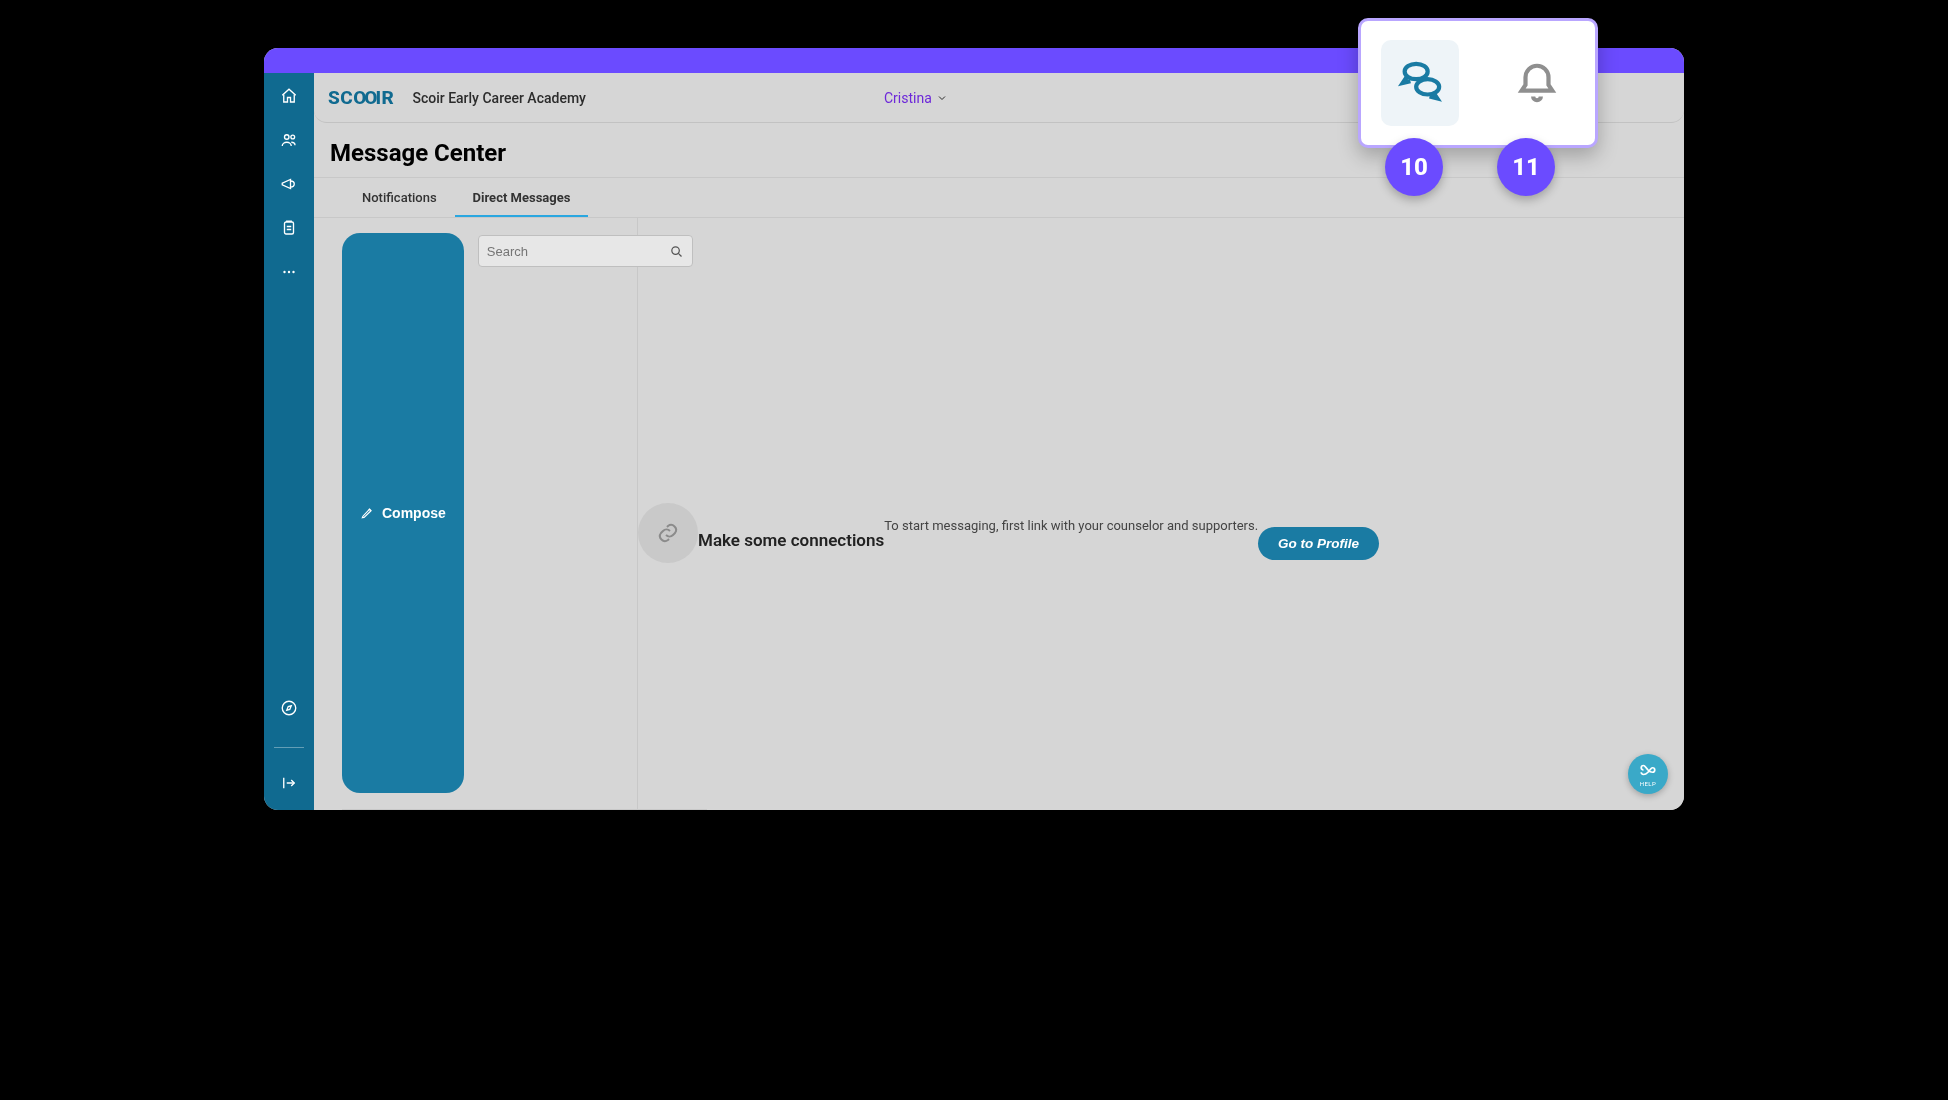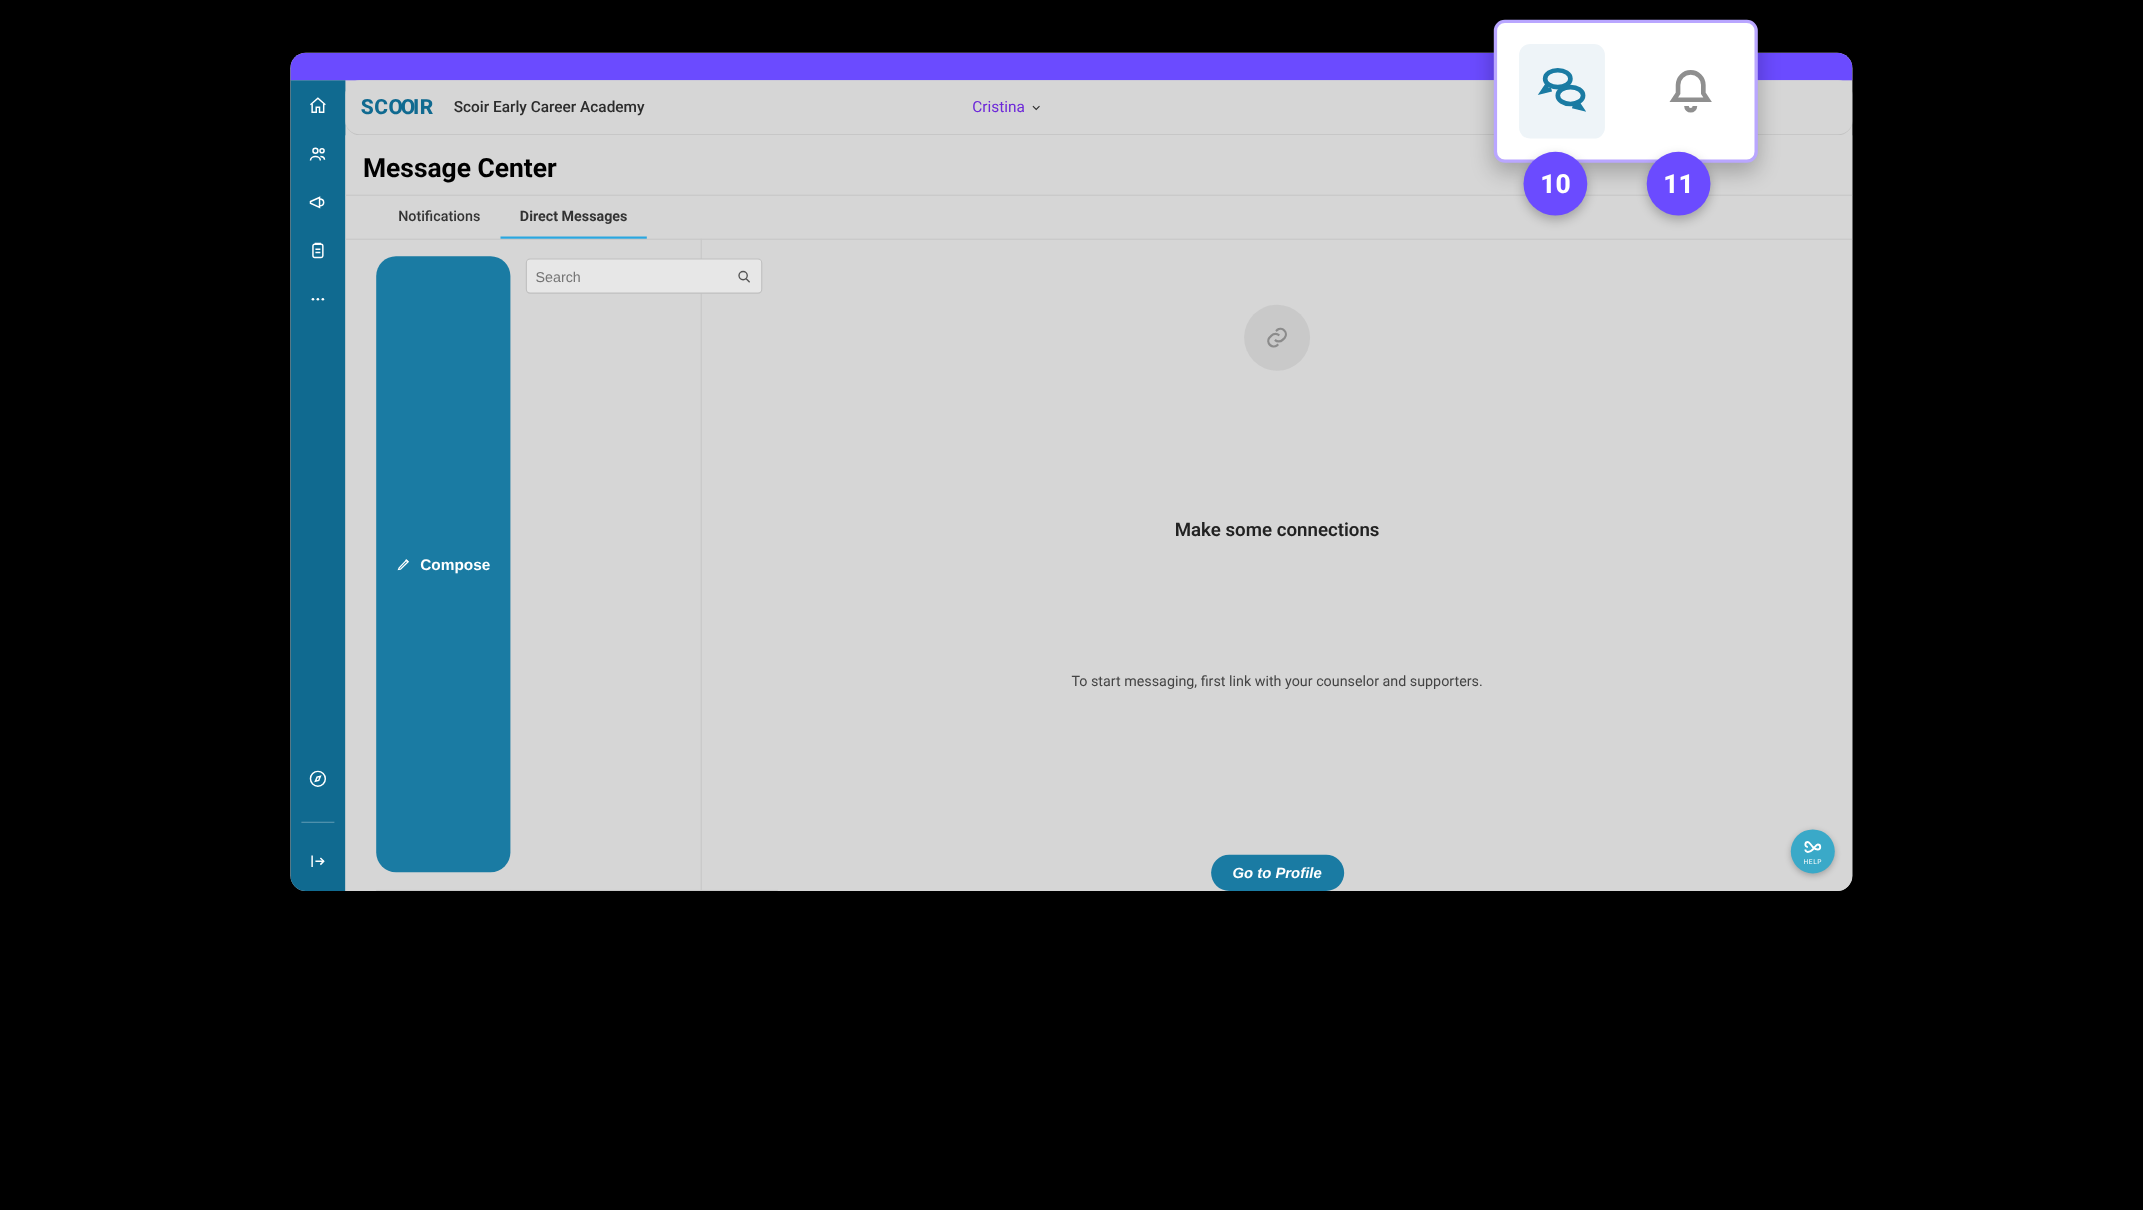--- a/index.html
+++ b/index.html
@@ -125,21 +125,21 @@
   .compose-btn svg { width:14px; height:14px; stroke:#fff; fill:none; stroke-width:2;}
   .search-section { padding:18px 14px; border-bottom:1px solid #c8c8c8;}
   .search-box {
     height:32px; border:1px solid #bfbfbf; border-radius:4px; background:#e7e7e7;
     display:flex; align-items:center; padding:0 8px; gap:6px;
   }
   .search-box input { flex:1; border:none; outline:none; background:transparent; font-size:13px; color:#737373;}
   .search-box svg { width:15px; height:15px; stroke:#555; fill:none; stroke-width:2;}
 
   .right-panel {
-    flex:1; display:flex; flex-direction:column; align-items:center; justify-content:space-between;
+    flex:1; display:flex; flex-direction:row; align-items:center; justify-content:flex-start;
     padding-top:60px;
   }
   .empty-icon-circle {
     width:60px; height:60px; border-radius:50%; background:#c9c9c9;
     display:flex; align-items:center; justify-content:center; margin-bottom:22px;
   }
   .empty-icon-circle svg { width:24px; height:24px; stroke:#8b8b8b; fill:none; stroke-width:2;}
   .empty-title { font-size:17px; font-weight:600; color:#222; margin-bottom:8px;}
   .empty-sub { font-size:13px; color:#444; margin-bottom:36px;}
   .profile-btn {

